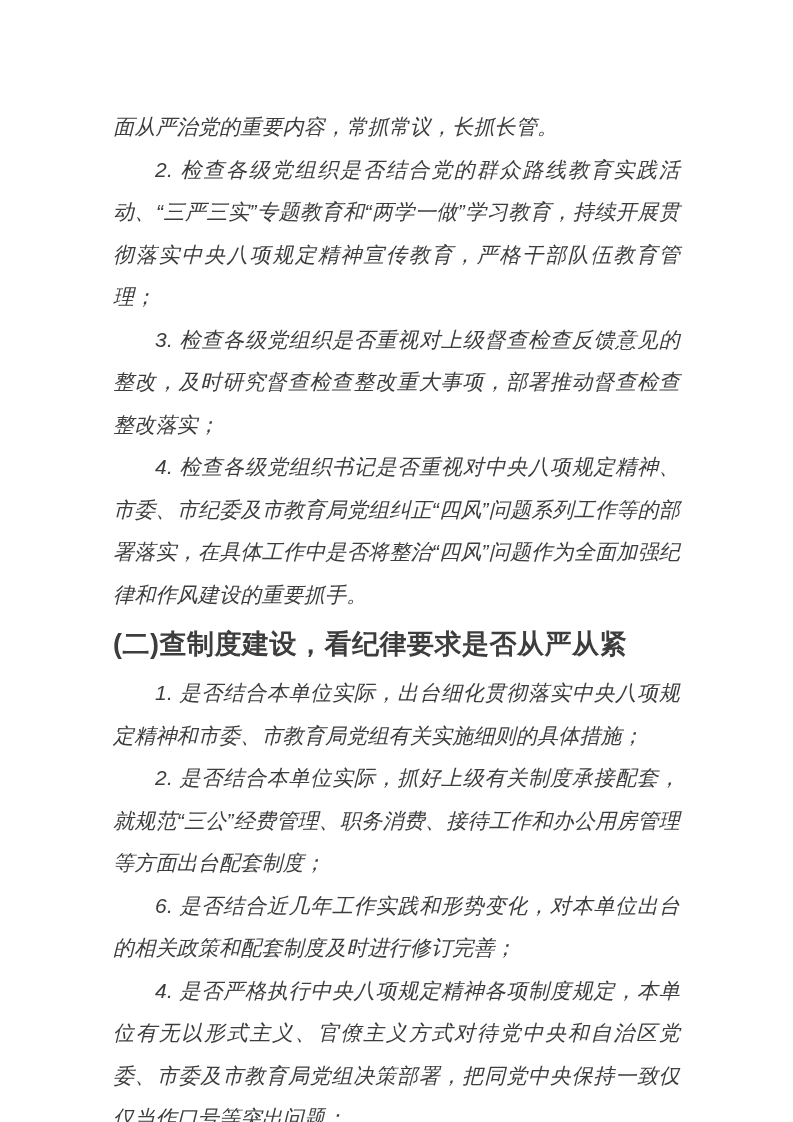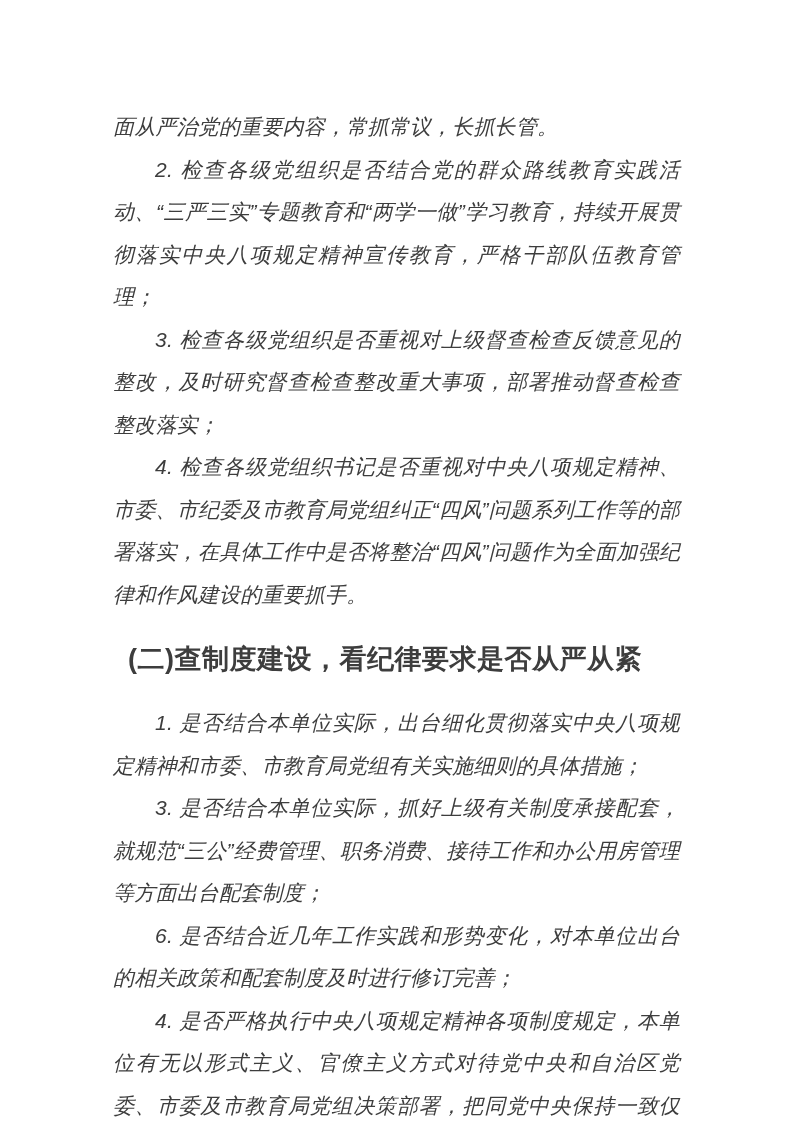--- a/index.html
+++ b/index.html
@@ -30,37 +30,37 @@
     text-align: justify;
     text-justify: inter-character;
     letter-spacing: 0.2px;
     word-break: break-all;
     font-style: italic;
   }
   p.body-para.indent {
     text-indent: 2em;
   }
   h2.heading {
-    margin: 15px;
+    margin: 0;
     font-size: 27px;
     font-weight: bold;
     line-height: 56px;
     text-align: left;
     letter-spacing: 0.5px;
     white-space: nowrap;
   }
 </style>
 </head>
 <body style="background: rgb(255, 255, 255); color: rgb(61, 61, 61);">
 
 <div class="page" style="background: rgb(255, 255, 255);">
   <div class="content">
       <p class="body-para">面从严治党的重要内容，常抓常议，长抓长管。</p>
       <p class="body-para indent">2. 检查各级党组织是否结合党的群众路线教育实践活动、“三严三实”专题教育和“两学一做”学习教育，持续开展贯彻落实中央八项规定精神宣传教育，严格干部队伍教育管理；</p>
       <p class="body-para indent">3. 检查各级党组织是否重视对上级督查检查反馈意见的整改，及时研究督查检查整改重大事项，部署推动督查检查整改落实；</p>
       <p class="body-para indent">4. 检查各级党组织书记是否重视对中央八项规定精神、市委、市纪委及市教育局党组纠正“四风”问题系列工作等的部署落实，在具体工作中是否将整治“四风”问题作为全面加强纪律和作风建设的重要抓手。</p>
       <h2 class="heading">(二)查制度建设，看纪律要求是否从严从紧</h2>
       <p class="body-para indent">1. 是否结合本单位实际，出台细化贯彻落实中央八项规定精神和市委、市教育局党组有关实施细则的具体措施；</p>
-      <p class="body-para indent">3. 是否结合本单位实际，抓好上级有关制度承接配套，就规范“三公”经费管理、职务消费、接待工作和办公用房管理等方面出台配套制度；</p>
+      <p class="body-para indent">2. 是否结合本单位实际，抓好上级有关制度承接配套，就规范“三公”经费管理、职务消费、接待工作和办公用房管理等方面出台配套制度；</p>
       <p class="body-para indent">6. 是否结合近几年工作实践和形势变化，对本单位出台的相关政策和配套制度及时进行修订完善；</p>
       <p class="body-para indent">4. 是否严格执行中央八项规定精神各项制度规定，本单位有无以形式主义、官僚主义方式对待党中央和自治区党委、市委及市教育局党组决策部署，把同党中央保持一致仅仅当作口号等突出问题；</p>
     </div>
 </div>
 
 </body></html>

